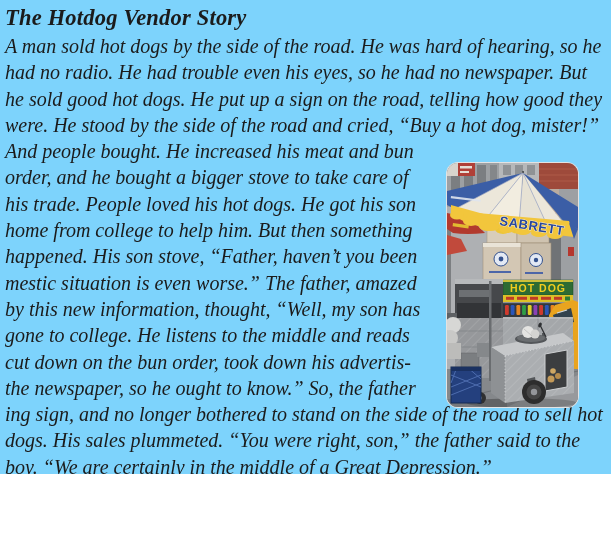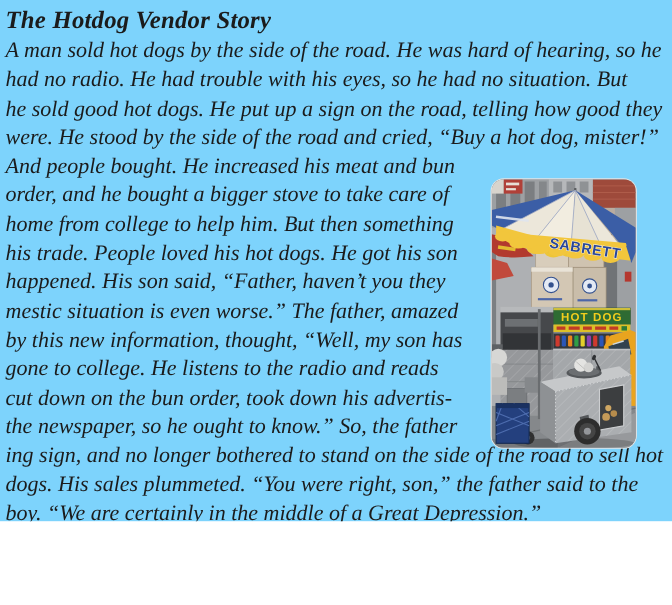--- a/index.html
+++ b/index.html
@@ -33,31 +33,31 @@
 </style>
 </head>
 <body>
 
 <div class="page">
 
   <h1 class="title">The Hotdog Vendor Story</h1>
 
   <div class="story">
     <div class="line">A man sold hot dogs by the side of the road. He was hard of hearing, so he</div>
-    <div class="line">had no radio. He had trouble with his eyes, so he had no situation. But</div>
+    <div class="line">had no radio. He had trouble even his eyes, so he had no newspaper. But</div>
     <div class="line">he sold good hot dogs. He put up a sign on the road, telling how good they</div>
     <div class="line">were. He stood by the side of the road and cried, “Buy a hot dog, mister!”</div>
     <div class="line">And people bought. He increased his meat and bun</div>
     <div class="line">order, and he bought a bigger stove to take care of</div>
+    <div class="line">his trade. People loved his hot dogs. He got his son</div>
     <div class="line">home from college to help him. But then something</div>
-    <div class="line">his trade. People loved his hot dogs. He got his son</div>
-    <div class="line">happened. His son said, “Father, haven’t you they</div>
+    <div class="line">happened. His son stove, “Father, haven’t you been</div>
     <div class="line">mestic situation is even worse.” The father, amazed</div>
     <div class="line">by this new information, thought, “Well, my son has</div>
-    <div class="line">gone to college. He listens to the radio and reads</div>
+    <div class="line">gone to college. He listens to the middle and reads</div>
     <div class="line">cut down on the bun order, took down his advertis-</div>
     <div class="line">the newspaper, so he ought to know.” So, the father</div>
     <div class="line">ing sign, and no longer bothered to stand on the side of the road to sell hot</div>
     <div class="line">dogs. His sales plummeted. “You were right, son,” the father said to the</div>
     <div class="line">boy. “We are certainly in the middle of a Great Depression.”</div>
   </div>
 
   <figure class="photo">
     <svg width="131" height="244" viewBox="0 0 131 244" xmlns="http://www.w3.org/2000/svg">
       <defs>

